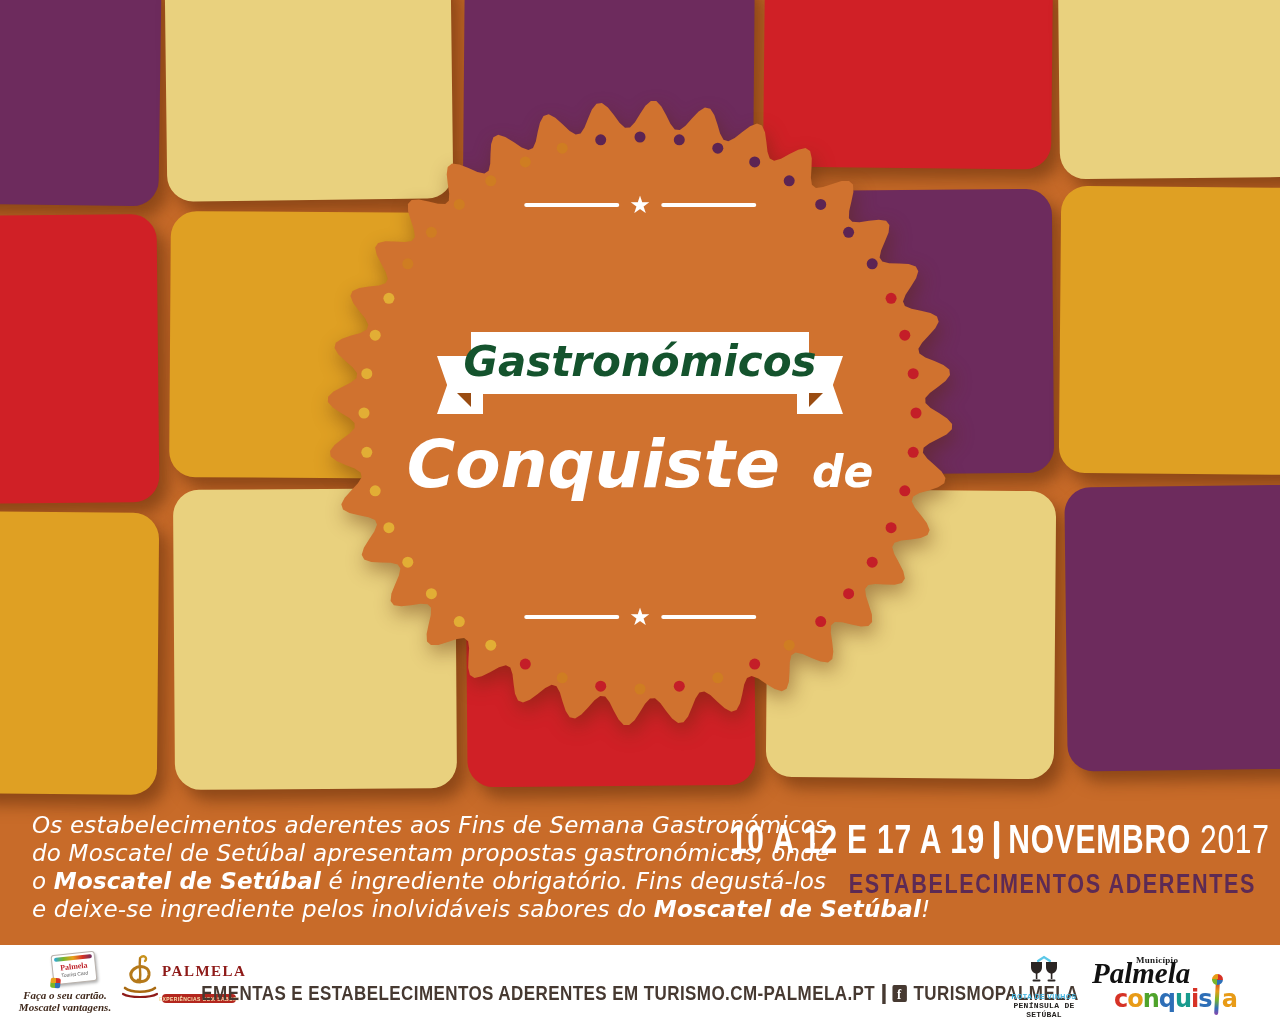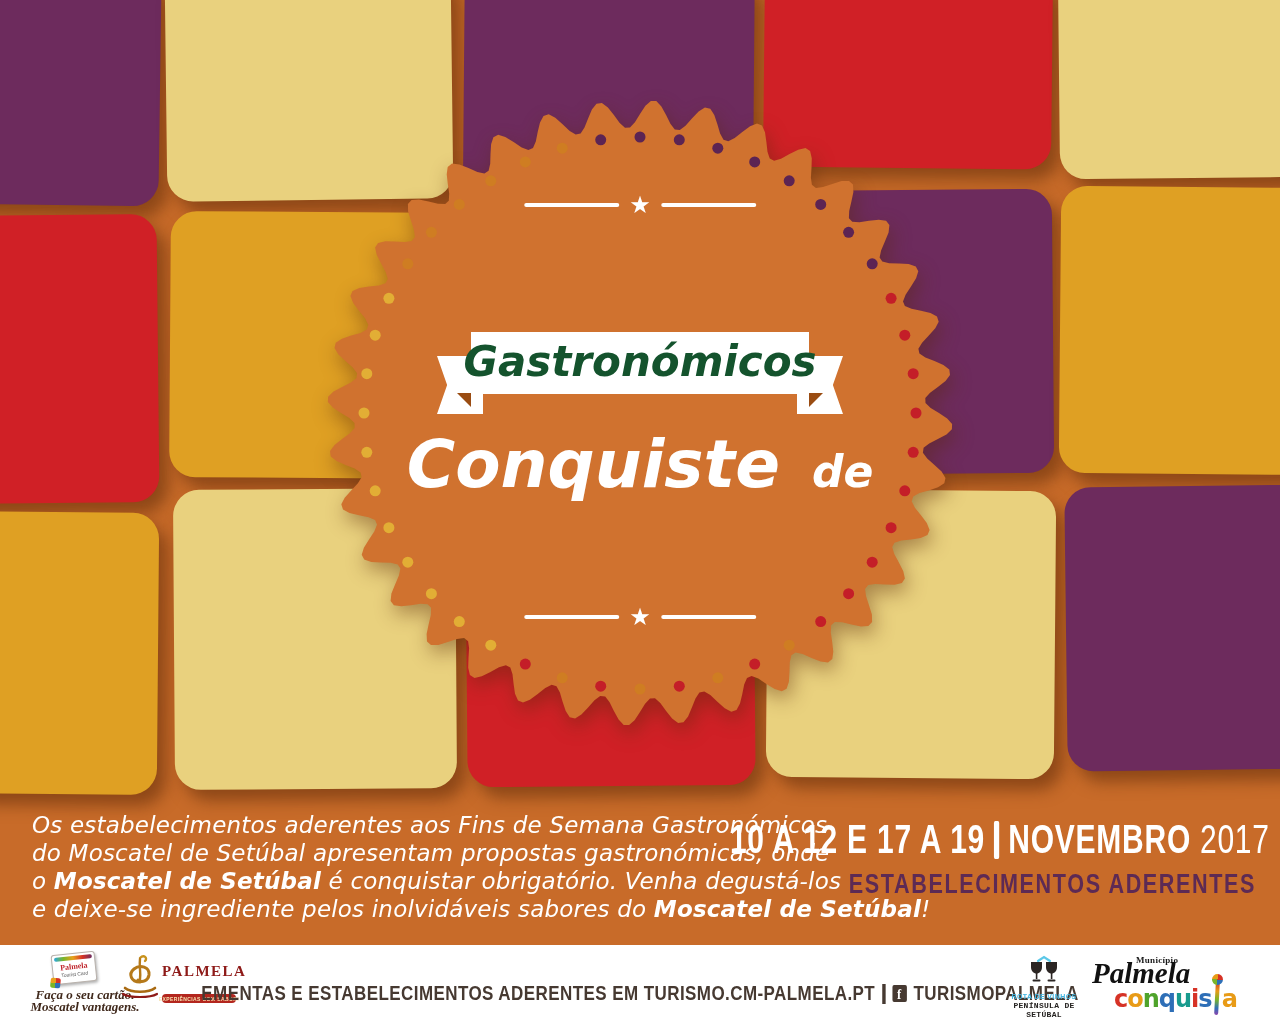--- a/index.html
+++ b/index.html
@@ -50,23 +50,23 @@
     border:1px solid #b9b2ac;border-radius:3px;transform:rotate(-6deg);
     box-shadow:1px 2px 3px rgba(0,0,0,.3);}
   .tcard-strip{position:absolute;left:2px;right:2px;top:2px;height:4px;border-radius:2px;
     background:linear-gradient(90deg,#2aa8df,#7ab529,#e8a11b,#d63226,#6d2b5d);}
   .tcard-brand{position:absolute;left:0;right:0;top:8px;text-align:center;
     font-family:"Liberation Serif",serif;font-weight:700;font-size:8px;color:#c0272d;}
   .tcard-type{position:absolute;left:0;right:0;top:17px;text-align:center;font-size:5px;color:#555;}
   .tcard-emblem{position:absolute;left:-4px;bottom:-4px;width:10px;height:10px;border-radius:2px;
     background:conic-gradient(#d63226 0 90deg,#2e6fb7 0 180deg,#7ab529 0 270deg,#e8a11b 0 360deg);
     transform:rotate(12deg);}
-  .tcard-caption{position:absolute;left:20px;top:44px;width:130px;text-align:center;
+  .tcard-caption{position:absolute;left:0;top:44px;width:130px;text-align:center;
     font-family:"Liberation Serif",serif;font-style:italic;font-weight:700;
-    font-size:13px;line-height:12px;color:#40291c;}
+    font-size:11px;line-height:12px;color:#40291c;}
   .plogo-icon{position:absolute;left:120px;top:7px;}
   .plogo-name{position:absolute;left:162px;top:18px;font-family:"Liberation Serif",serif;
     font-weight:700;font-size:15px;letter-spacing:1.5px;color:#8e1a18;}
   .plogo-ribbon{position:absolute;left:162px;top:49px;width:74px;height:9px;background:#b3261e;
     border-radius:4px;display:flex;align-items:center;justify-content:center;
     color:#f7e2b0;font-size:5px;letter-spacing:.4px;font-weight:700;white-space:nowrap;}
   .footer-center{position:absolute;left:0;top:37px;width:1280px;display:flex;
     justify-content:center;align-items:center;gap:8px;transform:scaleX(.85);
     transform-origin:center;color:#463931;font-weight:700;font-size:20px;letter-spacing:.5px;
     white-space:nowrap;}
@@ -185,21 +185,21 @@
   <div class="badge-item ornament" style="top:605px">
     <span class="orn-line"></span>
     <span class="orn-star">★</span>
     <span class="orn-line"></span>
   </div>
 
   <div class="band">
     <div class="band-paragraph" id="band-paragraph">
         <div><span style="font-weight: 400;">Os estabelecimentos aderentes aos Fins de Semana Gastronómicos</span></div>
         <div><span style="font-weight: 400;">do Moscatel de Setúbal apresentam propostas gastronómicas, onde</span></div>
-        <div><span style="font-weight: 400;">o </span><span style="font-weight: 700;">Moscatel de Setúbal</span><span style="font-weight: 400;"> é conquistar obrigatório. Venha degustá-los</span></div>
+        <div><span style="font-weight: 400;">o </span><span style="font-weight: 700;">Moscatel de Setúbal</span><span style="font-weight: 400;"> é ingrediente obrigatório. Fins degustá-los</span></div>
         <div><span style="font-weight: 400;">e deixe-se ingrediente pelos inolvidáveis sabores do </span><span style="font-weight: 700;">Moscatel de Setúbal</span><span style="font-weight: 400;">!</span></div>
       </div>
     <div class="dates-line">
       <span class="dates-main">10 A 12 E 17 A 19</span>
       <span class="dates-sep"></span>
       <span class="dates-month">NOVEMBRO</span>
       <span class="dates-year">2017</span>
     </div>
     <div class="band-subtitle">ESTABELECIMENTOS ADERENTES</div>
   </div>

